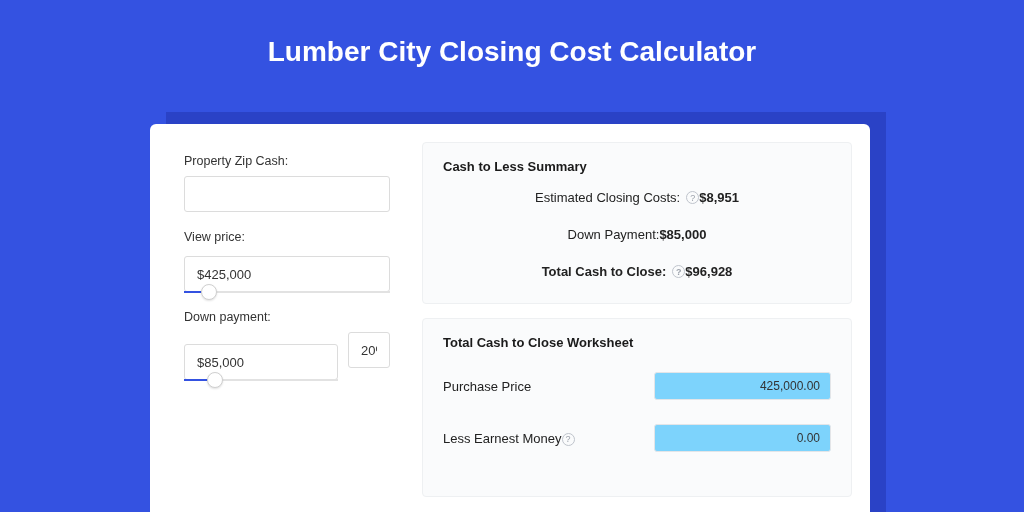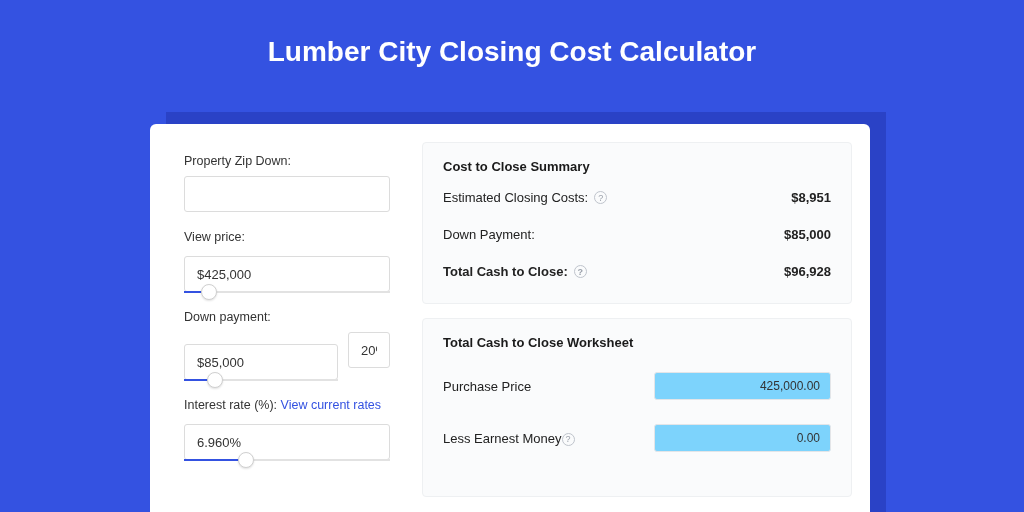--- a/index.html
+++ b/index.html
@@ -91,21 +91,21 @@
     padding: 16px 20px 2px 20px;
     margin-bottom: 14px;
   }
   .panel-title {
     font-size: 13px;
     font-weight: 700;
     margin-bottom: 16px;
   }
   .row {
     display: flex;
-    justify-content: space-between;
+    justify-content: center;
     align-items: center;
     font-size: 13px;
     color: #222;
     padding: 0 0 22px 0;
   }
   .row .k { display: flex; align-items: center; gap: 6px; }
   .row .v { font-weight: 700; }
   .row.bold .k, .row.bold .v { font-weight: 700; }
   .help {
     width: 13px; height: 13px;
@@ -143,21 +143,21 @@
 
 <h1 class="page-title">Lumber City Closing Cost Calculator</h1>
 
 <div class="card-shadow"></div>
 
 <div class="card">
 
   <div class="left">
 
     <div class="field">
-      <label class="lbl">Property Zip Down:</label>
+      <label class="lbl">Property Zip Cash:</label>
       <input class="txtin" type="text" value="" style="">
     </div>
 
     <div class="field">
       <label class="lbl">View price:</label>
       <div class="slider-wrap">
         <input class="txtin" type="text" value="$425,000" style="">
         <div class="slider-track"></div>
         <div class="slider-prog" style="width:12%"></div>
         <div class="slider-thumb" style="left:12%"></div>
@@ -170,38 +170,27 @@
         <div class="slider-wrap" style="flex:1">
           <input class="txtin" type="text" value="$85,000" style="">
           <div class="slider-track"></div>
           <div class="slider-prog" style="width:20%"></div>
           <div class="slider-thumb" style="left:20%"></div>
         </div>
         <input class="txtin dp-pct" type="text" value="20%" style="">
       </div>
     </div>
 
-    <div class="field">
-      <label class="lbl">
-        <span>Interest rate (%): </span><span class="link">View current rates</span>
-      </label>
-      <div class="slider-wrap">
-        <input class="txtin" type="text" value="6.960%" style="">
-        <div class="slider-track"></div>
-        <div class="slider-prog" style="width:30%"></div>
-        <div class="slider-thumb" style="left:30%"></div>
-      </div>
-    </div>
 
   </div>
 
   <div class="right">
 
     <div class="panel">
-      <div class="panel-title">Cost to Close Summary</div>
+      <div class="panel-title">Cash to Less Summary</div>
       <div id="summary-rows">
           <div class="row">
             <div class="k">
               <span>Estimated Closing Costs:</span>
               <span class="help">?</span>
             </div>
             <div class="v">$8,951</div>
           </div>
           <div class="row">
             <div class="k">

